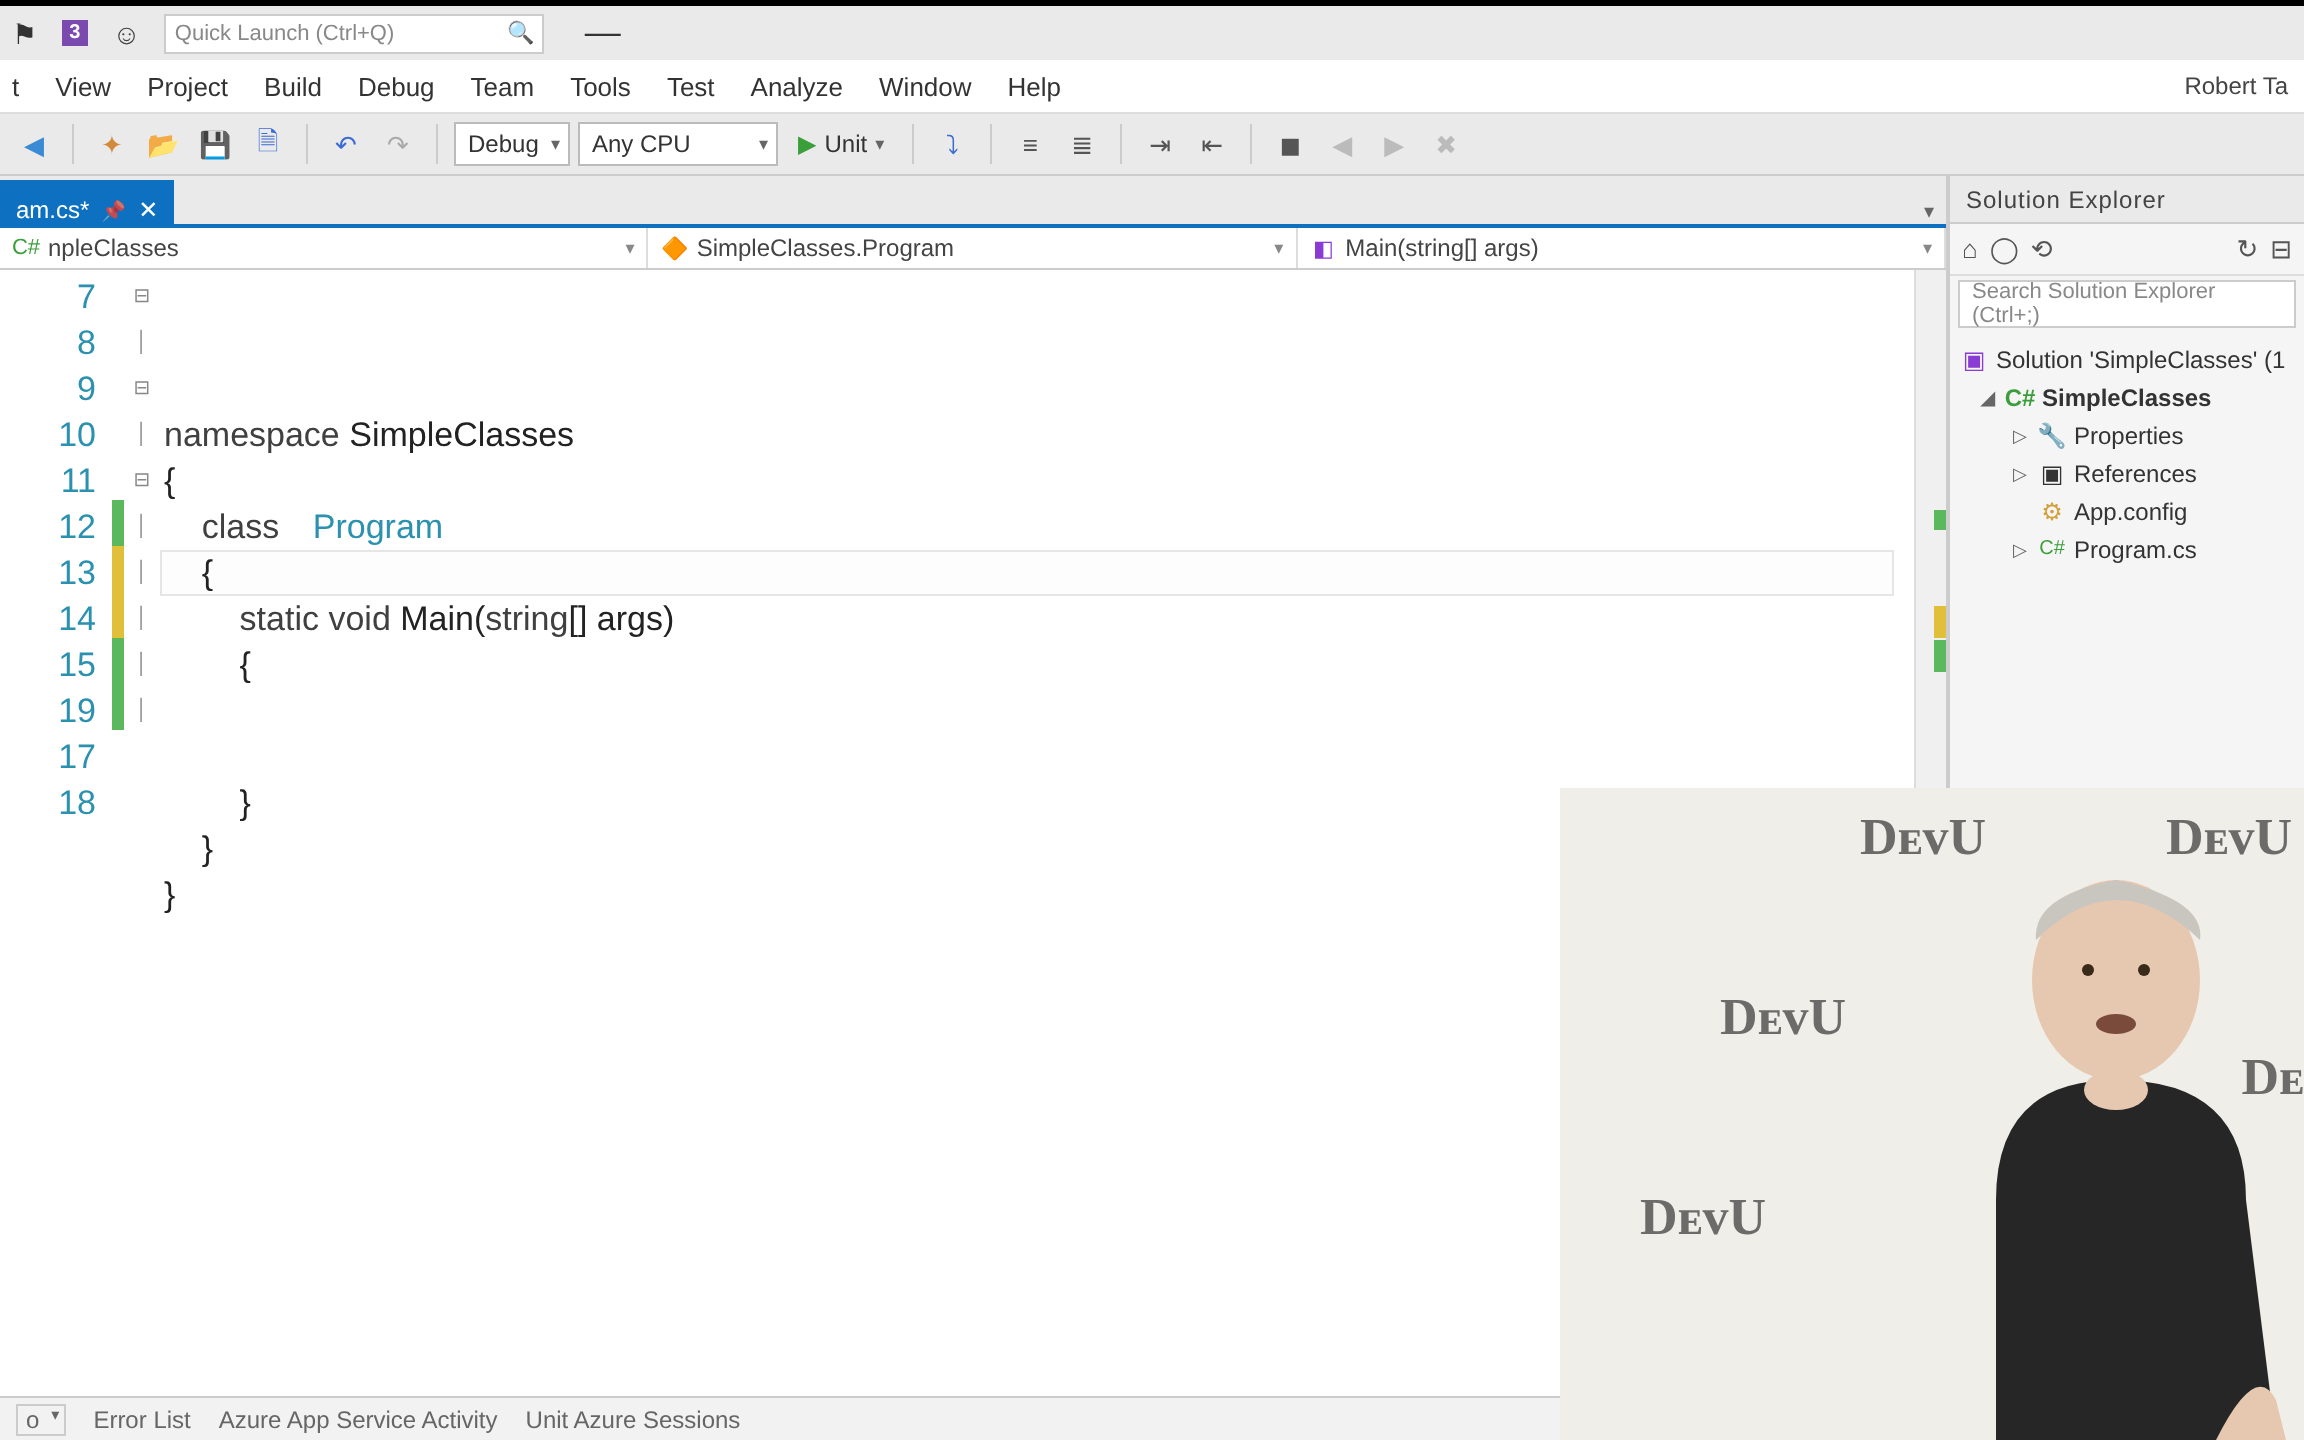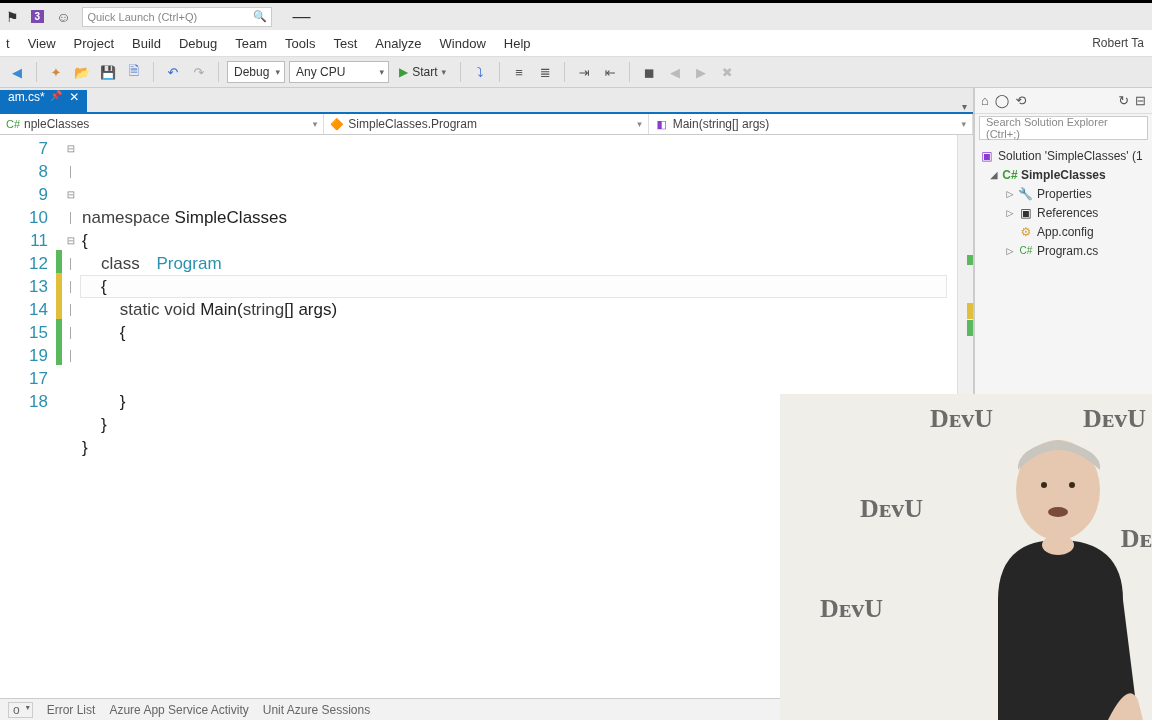--- a/index.html
+++ b/index.html
@@ -18,21 +18,21 @@
 .toolbar { height: 32px; background: #eaeaea; border-top: 1px solid #ddd; border-bottom: 1px solid #ccc; display: flex; align-items: center; padding: 0 6px; gap: 4px; }
 .tb-btn { width: 22px; height: 22px; display: flex; align-items: center; justify-content: center; font-size: 13px; color: #555; cursor: pointer; }
 .tb-sep { width: 1px; height: 20px; background: #ccc; margin: 0 4px; }
 .tb-dd { height: 22px; border: 1px solid #bbb; background: #fff; font-size: 12px; padding: 0 18px 0 6px; display: flex; align-items: center; position: relative; color: #333; }
 .tb-dd::after { content: "▾"; position: absolute; right: 4px; font-size: 9px; color: #666; }
 .start-btn { display: flex; align-items: center; gap: 4px; color: #333; font-size: 12px; padding: 0 6px; cursor: pointer; }
 .start-btn .play { color: #3a9e3a; font-size: 12px; }
 .main { flex: 1; display: flex; overflow: hidden; }
 .editor-col { flex: 1; display: flex; flex-direction: column; border-right: 1px solid #ccc; }
 .tabrow { height: 24px; background: #eaeaea; display: flex; align-items: flex-end; }
-.file-tab { height: 22px; background: #0e70c0; color: #fff; font-size: 12px; padding: 0 8px; display: flex; align-items: flex-start; gap: 6px; }
+.file-tab { height: 22px; background: #0e70c0; color: #fff; font-size: 12px; padding: 0 8px; display: flex; align-items: flex-end; gap: 6px; }
 .file-tab .pin { font-size: 10px; opacity: .8; }
 .file-tab .close { font-size: 12px; cursor: pointer; }
 .tab-dd { margin-left: auto; font-size: 10px; color: #666; padding: 0 6px; cursor: pointer; }
 .context-bar { height: 23px; display: flex; border-bottom: 1px solid #ccc; border-top: 2px solid #0e70c0; }
 .ctx-cell { flex: 1; border-right: 1px solid #ddd; display: flex; align-items: center; padding: 0 6px; font-size: 12px; color: #444; gap: 4px; position: relative; }
 .ctx-cell::after { content: "▾"; position: absolute; right: 6px; font-size: 9px; color: #888; }
 .ctx-ico { width: 14px; height: 14px; display: inline-flex; align-items: center; justify-content: center; font-size: 11px; }
 .code-area { flex: 1; display: flex; font-family: Consolas, monospace; font-size: 17px; line-height: 23px; position: relative; overflow: hidden; }
 .gutter { width: 56px; text-align: right; color: #2b91af; padding: 2px 8px 0 0; user-select: none; }
 .fold-col { width: 18px; padding-top: 2px; color: #888; font-size: 10px; text-align: center; user-select: none; }
@@ -108,21 +108,21 @@
   <span class="tb-btn" style="color:#3b6bd4">💾</span>
   <span class="tb-btn" style="color:#3b6bd4">🗎</span>
   <span class="tb-sep"></span>
   <span class="tb-btn" style="color:#3b6bd4">↶</span>
   <span class="tb-btn" style="color:#aaa">↷</span>
   <span class="tb-sep"></span>
   <div class="tb-dd" style="width:58px">Debug</div>
   <div class="tb-dd" style="width:100px">Any CPU</div>
   <div class="start-btn">
     <span class="play">▶</span>
-    <span>Start</span>
+    <span>Unit</span>
     <span style="font-size:9px;color:#666">▾</span>
   </div>
   <span class="tb-sep"></span>
   <span class="tb-btn" style="color:#3b6bd4">⤵</span>
   <span class="tb-sep"></span>
   <span class="tb-btn">≡</span>
   <span class="tb-btn">≣</span>
   <span class="tb-sep"></span>
   <span class="tb-btn">⇥</span>
   <span class="tb-btn">⇤</span>
@@ -206,20 +206,21 @@
       <div style="position: relative; z-index: 1;"><span class="kw">namespace</span> SimpleClasses</div><div style="position: relative; z-index: 1;">{</div><div style="position: relative; z-index: 1;">    <span class="kw">class</span> <span class="typ">Program</span></div><div style="position: relative; z-index: 1;">    {</div><div style="position: relative; z-index: 1;">        <span class="kw">static</span> <span class="kw">void</span> Main(<span class="kw">string</span>[] args)</div><div style="position: relative; z-index: 1;">        {</div><div style="position: relative; z-index: 1;">            </div><div style="position: relative; z-index: 1;">&nbsp;</div><div style="position: relative; z-index: 1;">        }</div><div style="position: relative; z-index: 1;">    }</div><div style="position: relative; z-index: 1;">}</div><div style="position: relative; z-index: 1;">&nbsp;</div></div>
       <div class="scroll-map">
         <div class="mk-g" style="top:120px;height:10px"></div>
         <div class="mk-y" style="top:168px;height:16px"></div>
         <div class="mk-g" style="top:185px;height:16px"></div>
       </div>
     </div>
   </div>
 
   <div class="sol-col">
+    <div class="sol-title">Solution Explorer</div>
     <div class="sol-tb">
       <span>⌂</span>
       <span>◯</span>
       <span>⟲</span>
       <span style="margin-left:auto">↻</span>
       <span>⊟</span>
     </div>
     <div class="sol-search">
       <span>Search Solution Explorer (Ctrl+;)</span>
     </div>

